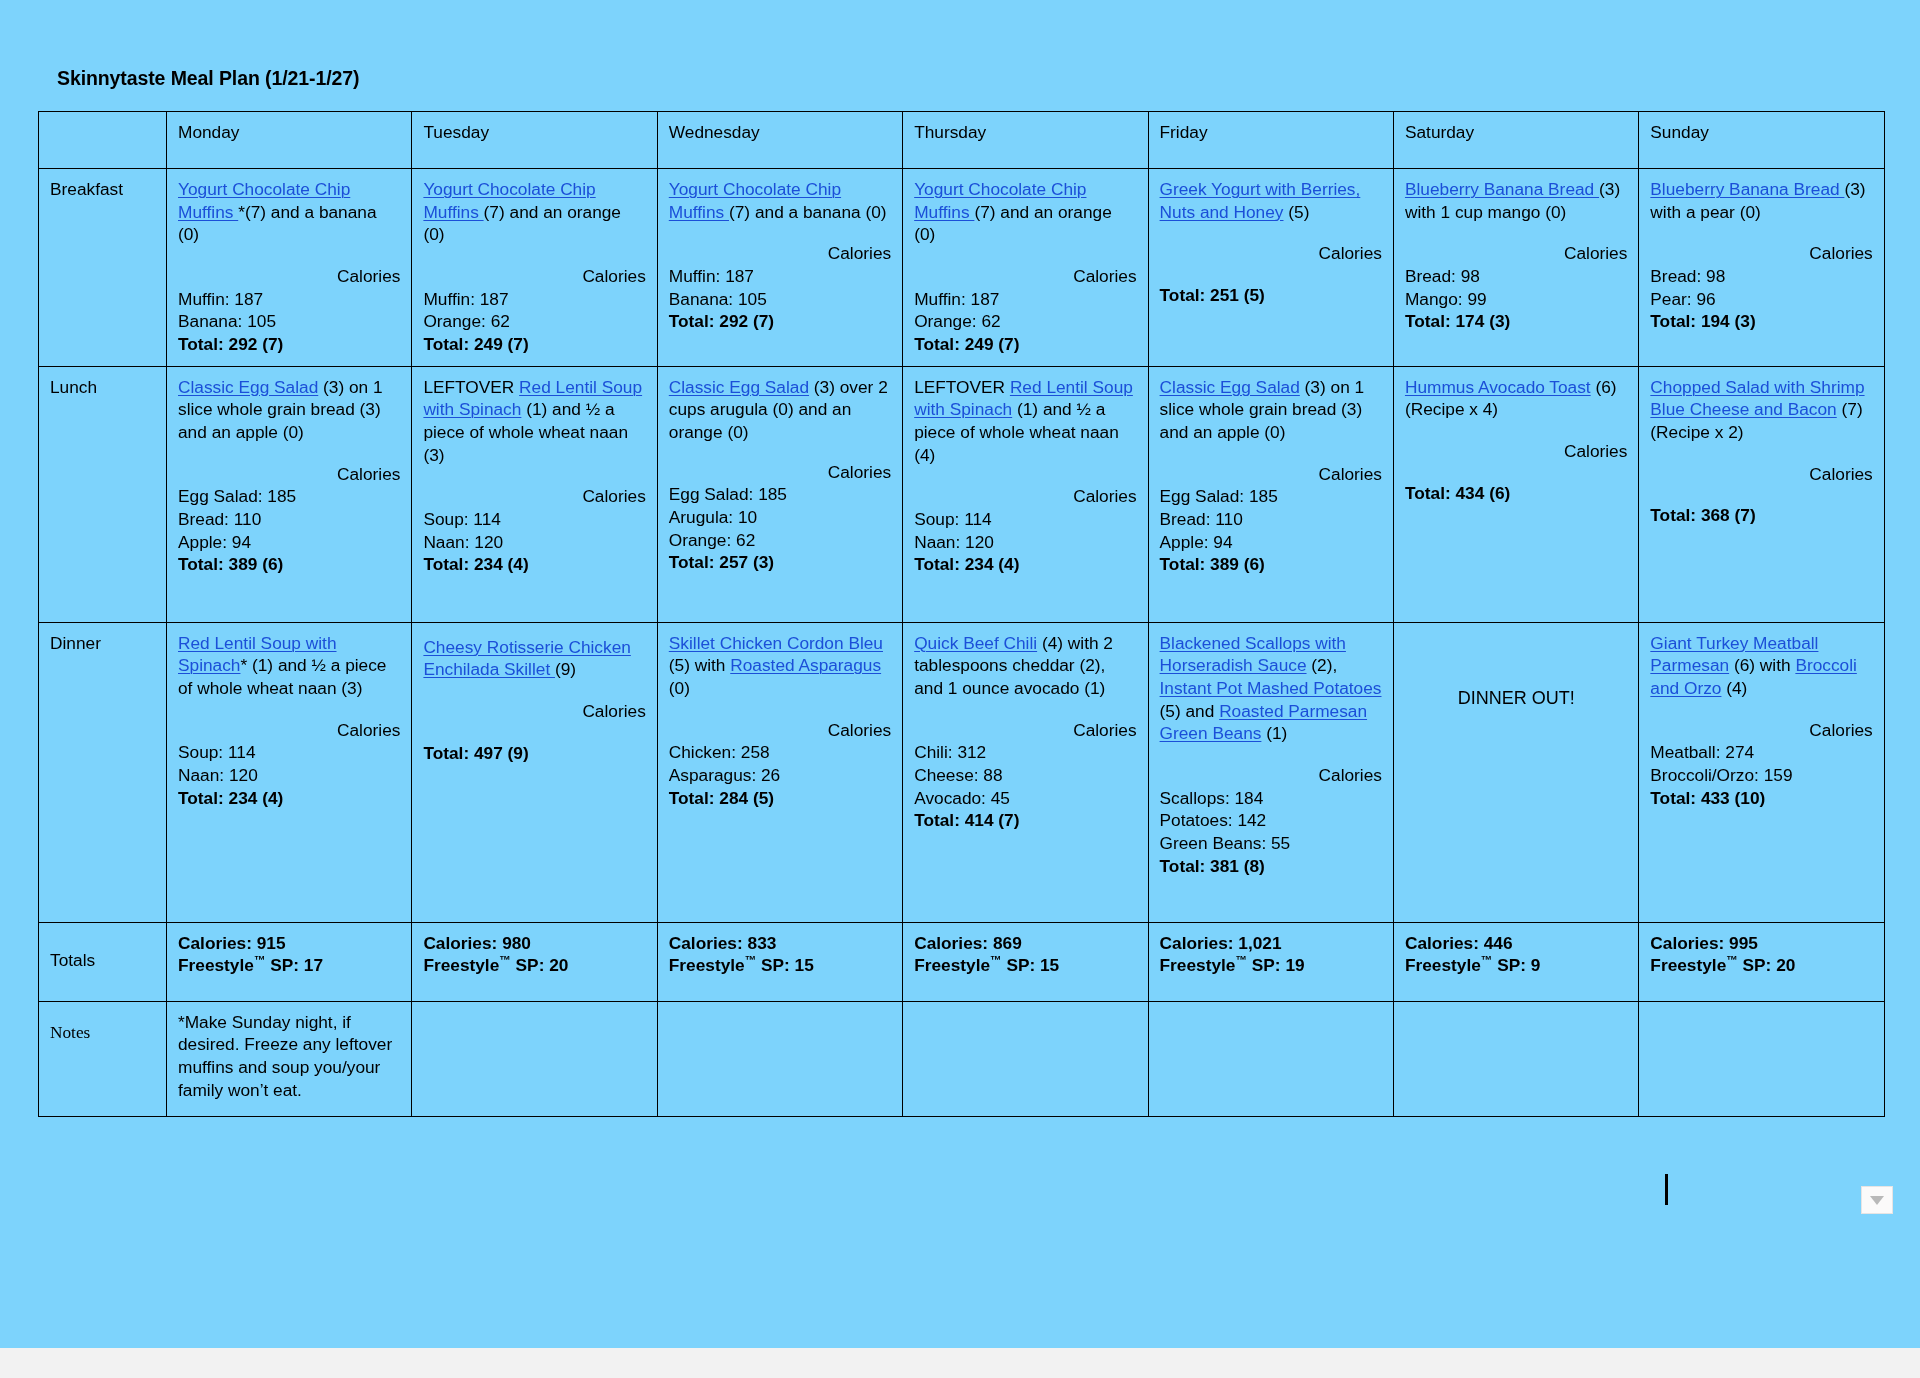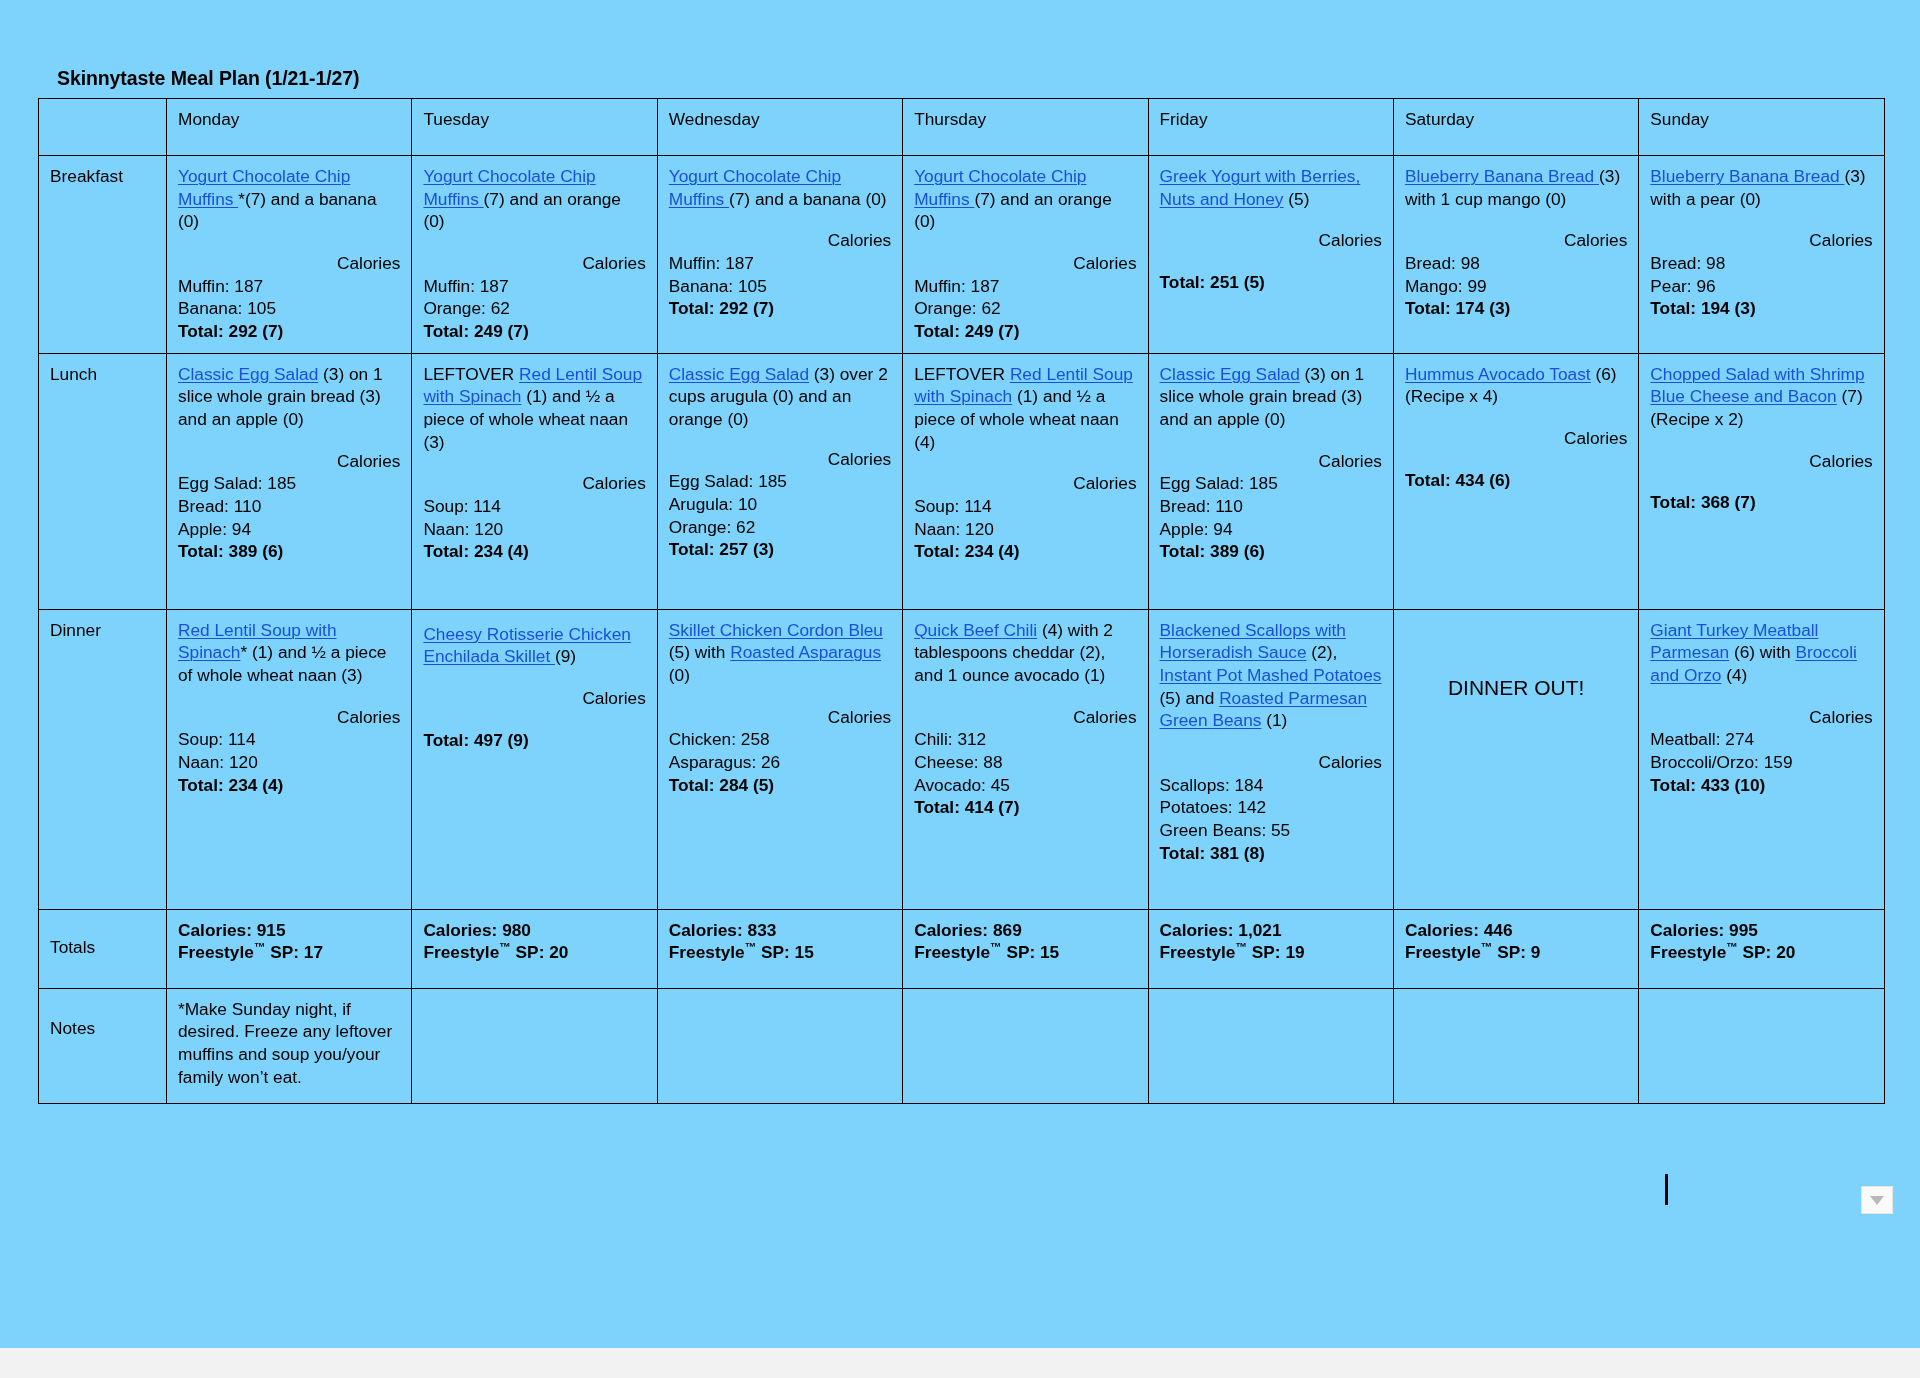--- a/index.html
+++ b/index.html
@@ -28,21 +28,21 @@
     left: 57px;
     top: 67px;
     font-size: 19.5px;
     font-weight: bold;
     letter-spacing: -0.1px;
     white-space: nowrap;
   }
   table.plan {
     position: absolute;
     left: 38px;
-    top: 98px;
+    top: 111px;
     width: 1846px;
     border-collapse: collapse;
     table-layout: fixed;
   }
   table.plan td, table.plan th {
     border: 1.7px solid #000000;
     vertical-align: top;
     padding: 9px 11px 10px 11px;
     font-size: 17.3px;
     line-height: 1.31;
@@ -81,36 +81,37 @@
   }
   .cal-label.tight { margin-top: 17px; }
   .line { display: block; }
   .total { font-weight: bold; }
   .desc { display: block; }
   .spacer-lg { display: block; height: 19px; }
   .dinner-out {
     display: block;
     text-align: center;
     padding-top: 55px;
-    font-size: 21px;
+    font-size: 18px;
   }
   td.r-breakfast { height: 194px; }
   td.r-lunch { height: 256px; }
   td.r-dinner { height: 300px; }
   td.r-totals { height: 79px; }
   td.r-notes { height: 115px; }
   td.r-totals, td.r-notes { vertical-align: top; }
   td.r-totals { padding-top: 14px; }
   .rowhead.totals-lbl {
     vertical-align: middle;
     padding-top: 8px;
   }
   .rowhead.notes-lbl {
     vertical-align: top;
-    padding-top: 28px;
+    padding-top: 20px;
+    font-family: Liberation Serif, serif;
   }
   .tm { font-size: 11.5px; vertical-align: super; line-height: 0; }
   .caret {
     position: absolute;
     right: 27px;
     top: 1186px;
     width: 30px;
     height: 26px;
     border: 1px solid #e6e4e4;
     background: #fbfafa;

